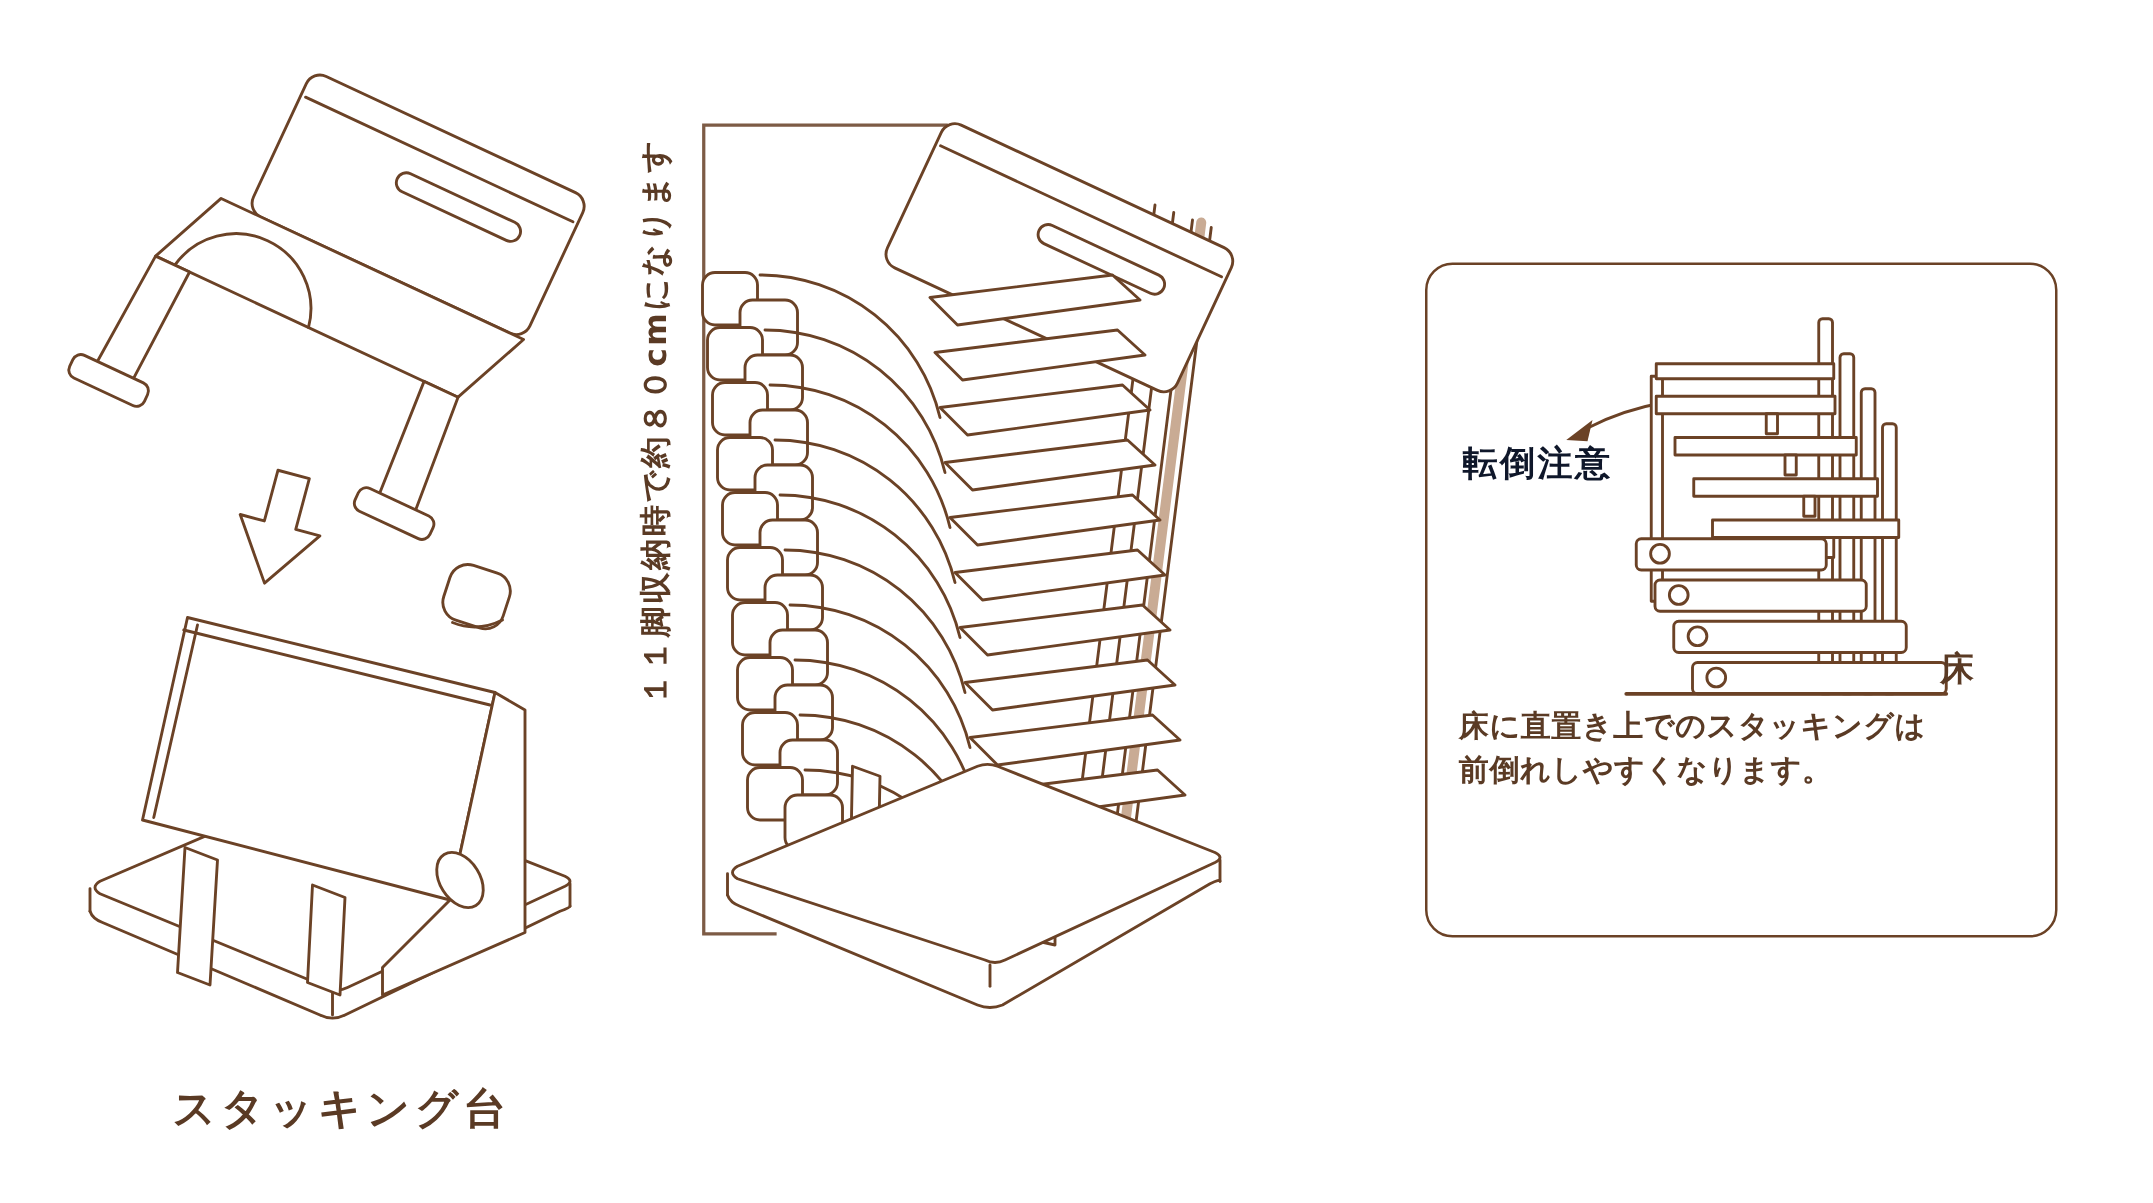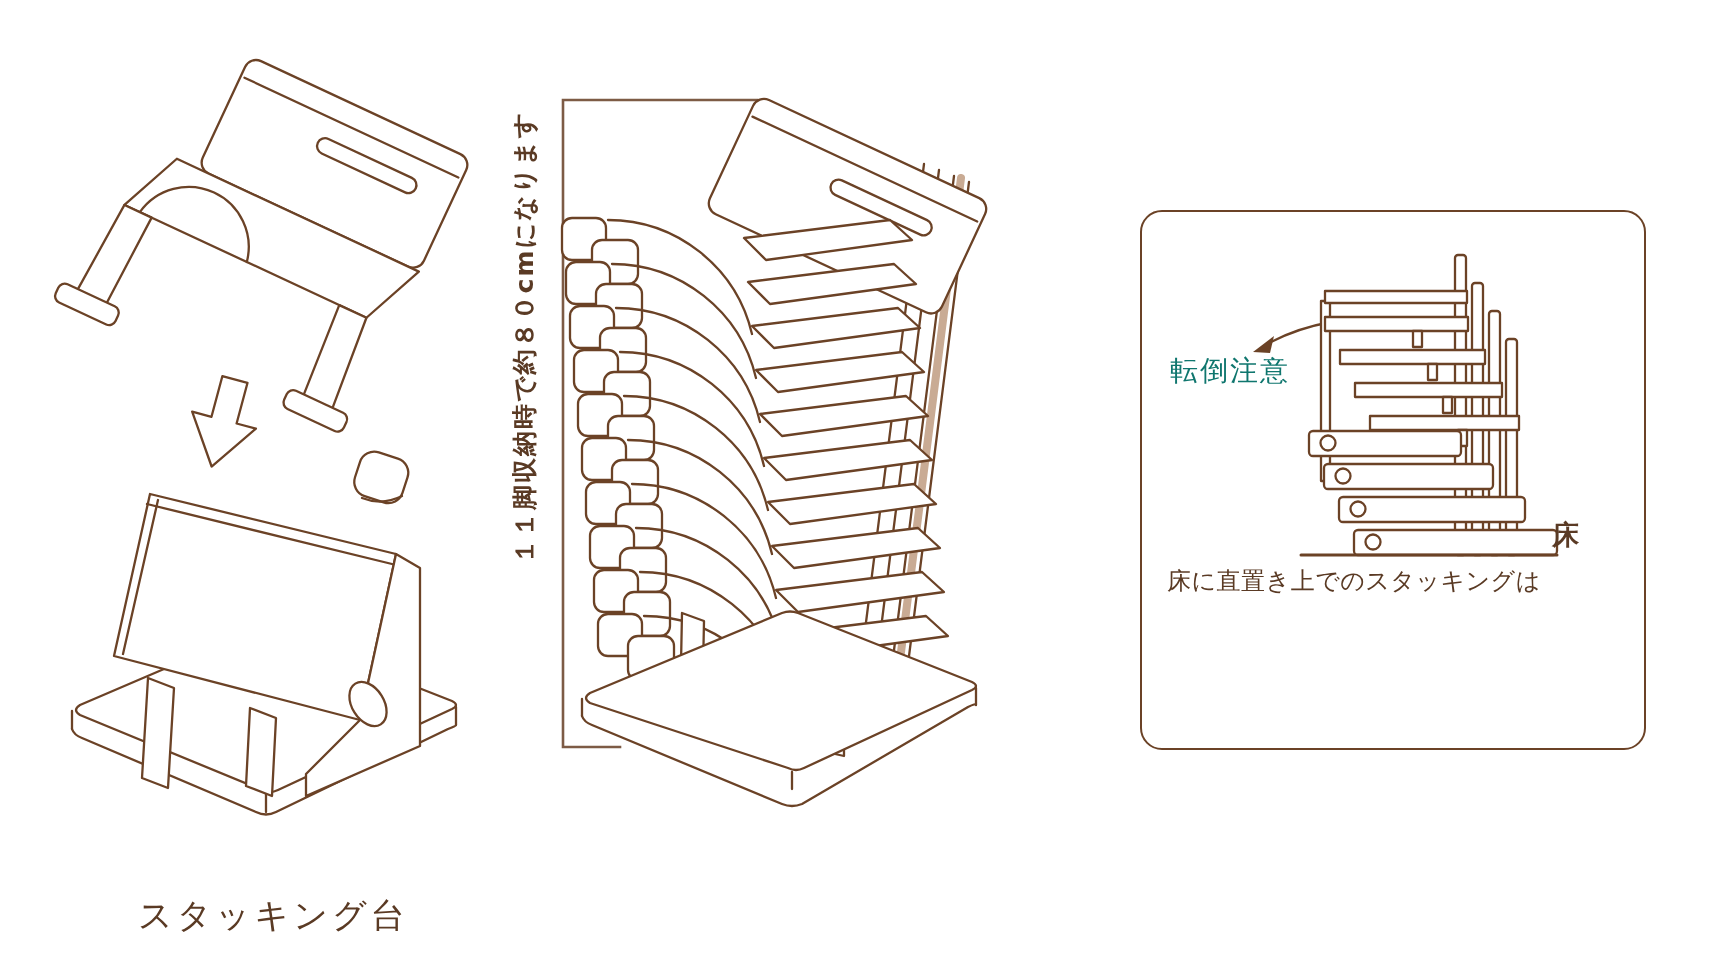--- a/index.html
+++ b/index.html
@@ -6,24 +6,24 @@
   #stage{
     position:relative;width:1722px;height:962px;background:#ffffff;overflow:hidden;
     font-family:"DejaVu Sans","Liberation Sans",sans-serif;color:#5a3a24;
   }
   .abs{position:absolute;}
   svg{display:block;overflow:visible;}
   .ln{stroke:#6b4226;stroke-width:2.3;stroke-linejoin:round;stroke-linecap:round;}
   .fillw{fill:#ffffff;}
   .nofill{fill:none;}
   .shade{stroke:#c9ab94;}
-  .jp-caption{font-size:34px;font-weight:normal;letter-spacing:4px;color:#5a3a24;margin-top:29px;}
-  .jp-warn{font-size:28px;font-weight:normal;letter-spacing:2px;color:#0f766e;}
+  .jp-caption{font-size:34px;font-weight:bold;letter-spacing:4px;color:#5a3a24;}
+  .jp-warn{font-size:28px;font-weight:bold;letter-spacing:2px;color:#0f172a;}
   .jp-floor{font-size:27px;font-weight:bold;color:#5a3a24;}
-  .jp-notes{font-size:24px;font-weight:normal;line-height:34.5px;letter-spacing:0.5px;color:#5a3a24;white-space:nowrap;}
+  .jp-notes{font-size:24px;font-weight:bold;line-height:34.5px;letter-spacing:0.5px;color:#5a3a24;white-space:nowrap;}
   .dim-label{
     width:424px;height:40px;text-align:center;font-size:25px;font-weight:bold;
     letter-spacing:2px;color:#5a3a24;transform:rotate(-90deg);transform-origin:center;
     white-space:nowrap;
   }
   .warning-box{
     width:502px;height:536px;border:2.5px solid #6b4226;border-radius:22px;background:#fff;
   }
 </style>
 </head>
@@ -180,15 +180,16 @@
       </g>
 
       <line x1="6" y1="312" x2="262" y2="312" stroke-width="3"></line>
     </g>
   </svg>
 
   <div class="abs jp-floor" style="left:1552px;top:517px;">床</div>
 
   <div class="abs jp-notes" style="left:1167px;top:564px;">
     <div>床に直置き上でのスタッキングは</div>
+    <div>前倒れしやすくなります。</div>
   </div>
 
 </div>
 
 </body></html>

